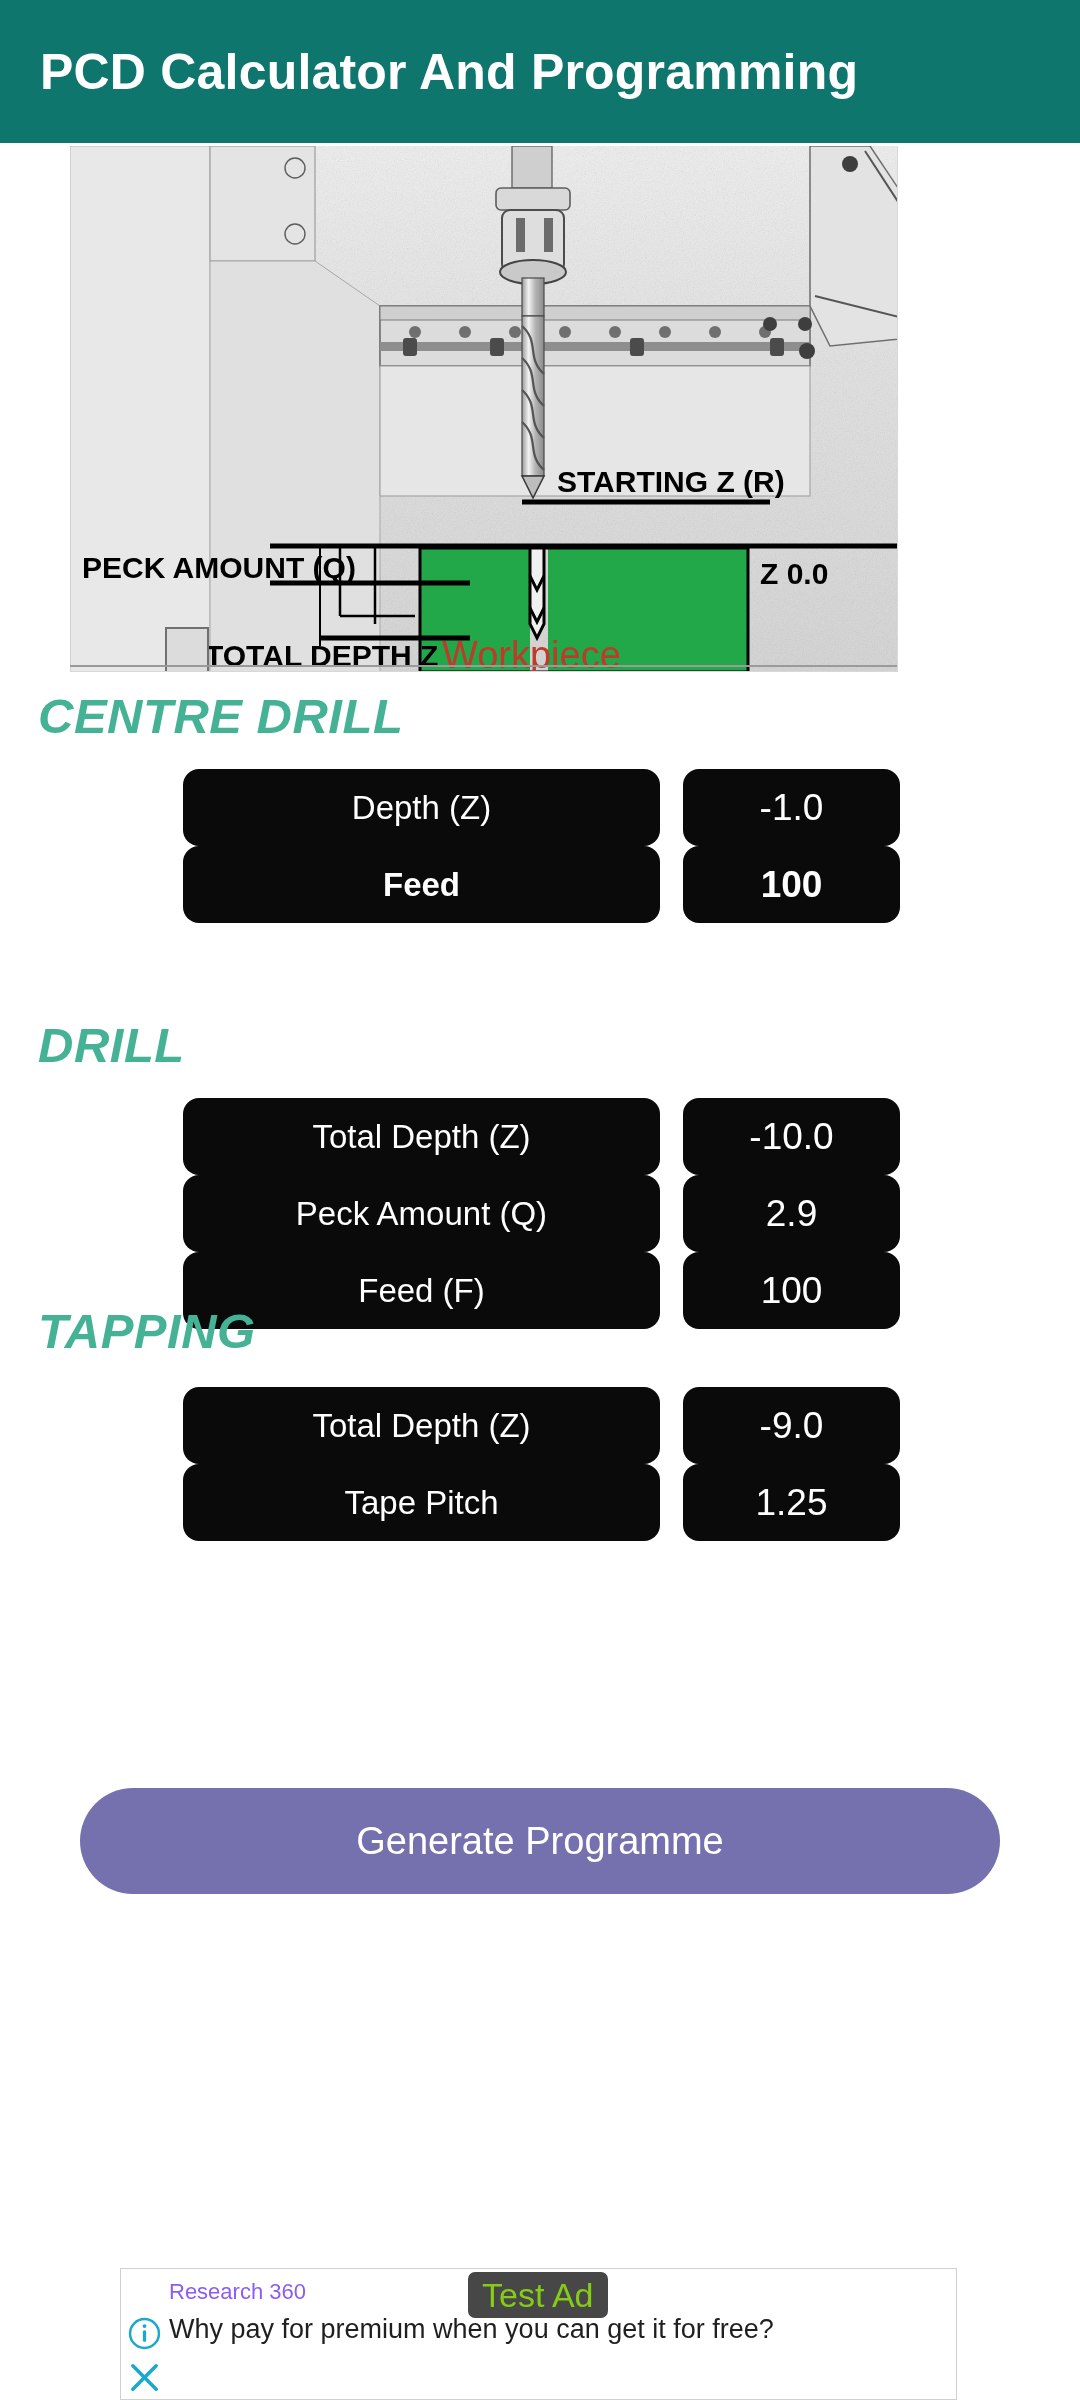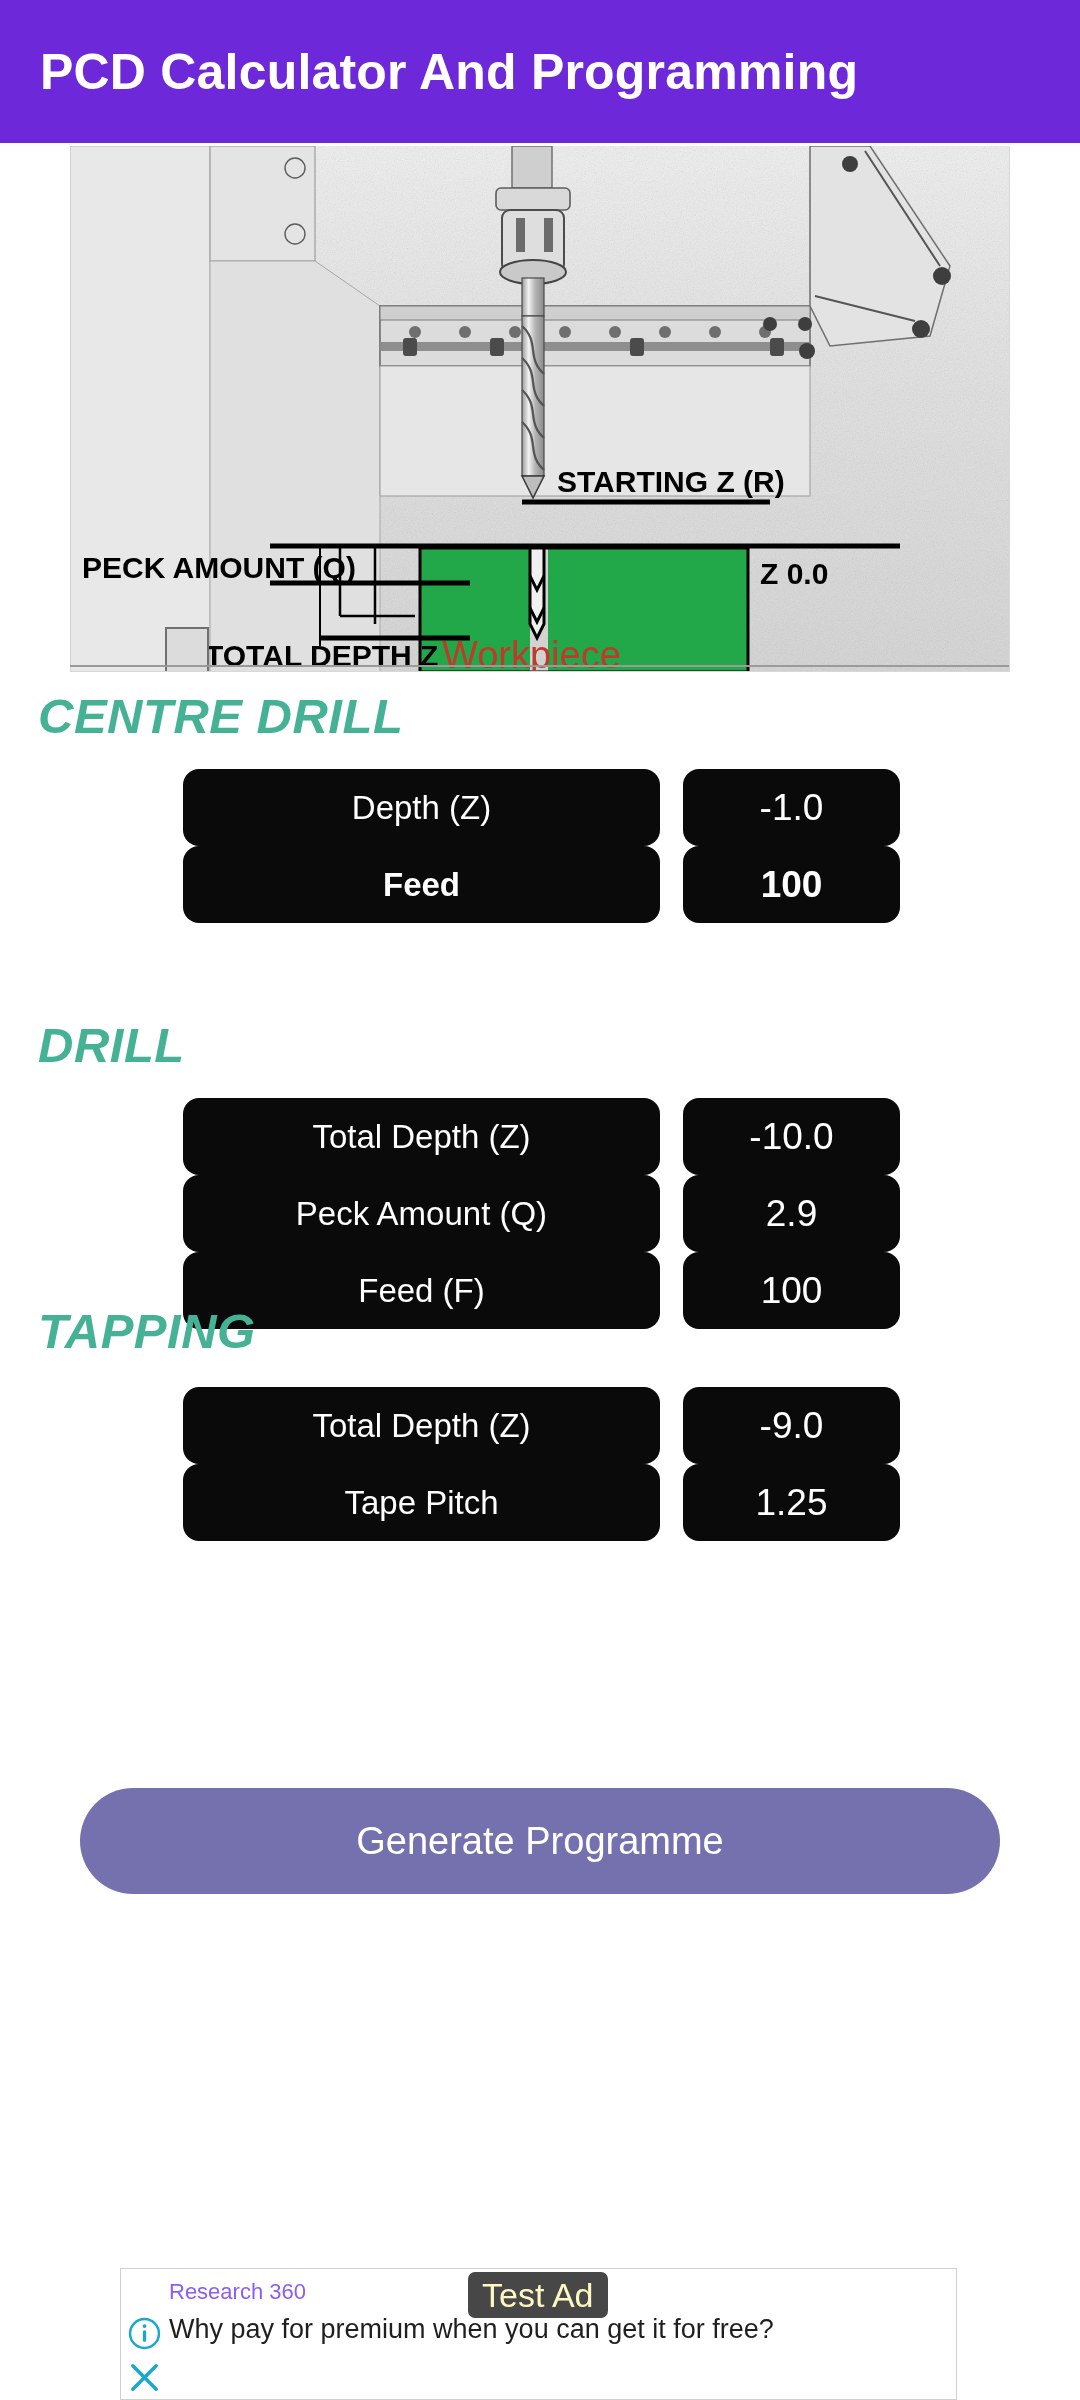--- a/index.html
+++ b/index.html
@@ -7,37 +7,37 @@
     width:1080px; height:2400px;
     background:#ffffff;
     font-family:"Liberation Sans", sans-serif;
     overflow:hidden;
   }
   #app { position:relative; width:1080px; height:2400px; background:#fff; }
 
   
   .appbar {
     position:absolute; left:0; top:0; width:1080px; height:143px;
-    background:#6d28d9;
+    background:#0f766e;
     display:flex; align-items:center;
   }
   .appbar-title {
     color:#ffffff;
     font-size:50px;
     font-weight:700;
     letter-spacing:0.2px;
     padding-left:40px;
     font-family:"Liberation Sans", sans-serif;
     white-space:nowrap;
   }
 
   
   .hero-wrap {
     position:absolute; left:70px; top:146px;
-    width:940px; height:526px;
+    width:828px; height:526px;
     overflow:hidden;
     background:#14b8a6;
     border-right:1px solid #d8d8d8;
     border-bottom:1px solid #d8d8d8;
   }
   .hero-svg { display:block; width:940px; height:526px; }
 
   
   .section-head {
     position:absolute;
@@ -134,21 +134,21 @@
     position:absolute; left:7px; top:92px;
     width:33px; height:33px;
   }
   .test-ad-badge {
     position:absolute;
     left:468px; top:2272px;
     padding:0 14px;
     height:46px;
     background:#474747;
     border-radius:7px;
-    color:#fef9c3;
+    color:#84cc16;
     font-size:34px;
     font-family:"Liberation Sans", sans-serif;
     display:flex; align-items:center; justify-content:center;
     white-space:nowrap;
   }
 </style>
 </head>
 <body>
 
 <div id="app">

